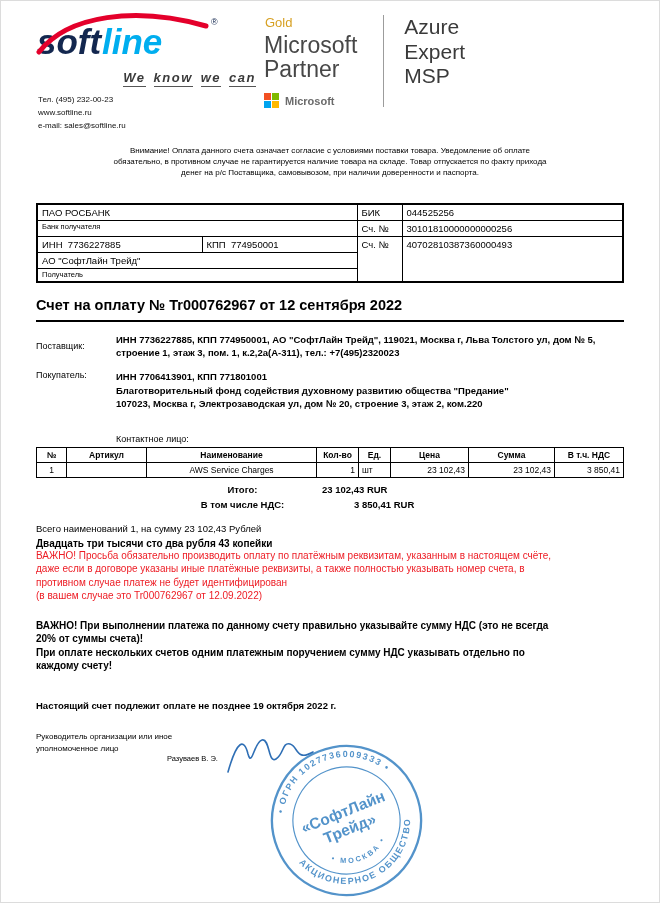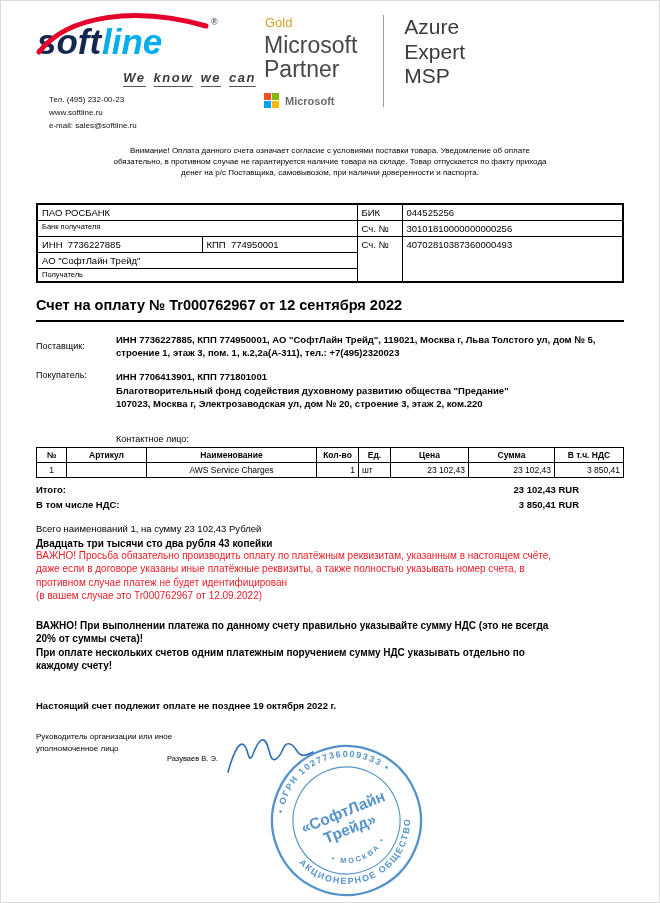--- a/index.html
+++ b/index.html
@@ -6,21 +6,21 @@
   html,body{margin:0;padding:0;background:#ffffff;}
   .page{width:660px;height:903px;position:relative;background:#fff;border:1px solid #dcdcdc;
         font-family:"Liberation Sans",sans-serif;color:#000;overflow:hidden;}
   .inner{padding:0 35px;}
 
   
   .hdr{display:flex;align-items:flex-start;padding-top:12px;}
   .logo-block{width:228px;flex:0 0 auto;}
   .tagline{font-style:italic;font-weight:bold;font-size:13px;color:#3a3a3a;letter-spacing:1.5px;margin:3px 0 7px 2px;text-align:right;}
   .tagline span{display:inline-block;border-bottom:1.5px solid #555;margin-right:8px;padding-bottom:1px;}
-  .contact{font-size:8px;line-height:1.6;color:#101010;margin-left:13px;}
+  .contact{font-size:8px;line-height:1.6;color:#101010;margin-left:2px;}
   .ms-block{margin-top:2px;}
   .gold-label{font-size:13px;color:#D7A022;margin-bottom:3px;margin-left:1px;}
   .ms-name{font-size:23px;color:#474747;line-height:1.05;}
   .mslogo-row{display:flex;align-items:center;margin-top:12px;}
   .mslogo{display:grid;grid-template-columns:7px 7px;gap:1px;margin-right:6px;}
   .mslogo span{width:7px;height:7px;display:block;}
   .sq-red{background:#F25022;}.sq-green{background:#7FBA00;}
   .sq-blue{background:#00A4EF;}.sq-yellow{background:#FFB900;}
   .mslogo-label{font-size:11px;color:#6b6b6b;font-weight:bold;}
   .vdiv{width:1px;background:#9c9c9c;height:92px;margin:2px 20px 0 26px;flex:0 0 auto;}
@@ -46,21 +46,21 @@
 
   .contact-label{font-size:9px;margin:24px 0 3px 80px;}
 
   
   .items{width:100%;border-collapse:collapse;font-size:8.5px;table-layout:fixed;}
   .items th{border:1px solid #000;font-weight:bold;padding:2px 2px;text-align:center;}
   .items td{border:1px solid #000;padding:2px 3px;height:13px;}
   .ac{text-align:center;}.ar{text-align:right;}.al{text-align:left;}
 
   .totals{margin-top:5px;padding-right:45px;font-size:9.5px;font-weight:bold;}
-  .trow{display:flex;justify-content:space-between;line-height:1.55;}
+  .trow{display:flex;justify-content:center;line-height:1.55;}
   .tval{width:130px;text-align:right;}
 
   .sum1{font-size:9.5px;margin-top:10px;}
   .sum2{font-size:10px;font-weight:bold;margin-top:4px;}
 
   .red-warning{color:#ED1C24;font-weight:normal;font-size:10px;line-height:1.35;max-width:525px;}
   .black-warning{font-weight:bold;font-size:10px;line-height:1.35;margin-top:16px;max-width:525px;}
   .due{font-weight:bold;font-size:9.5px;margin-top:27px;}
 
   

